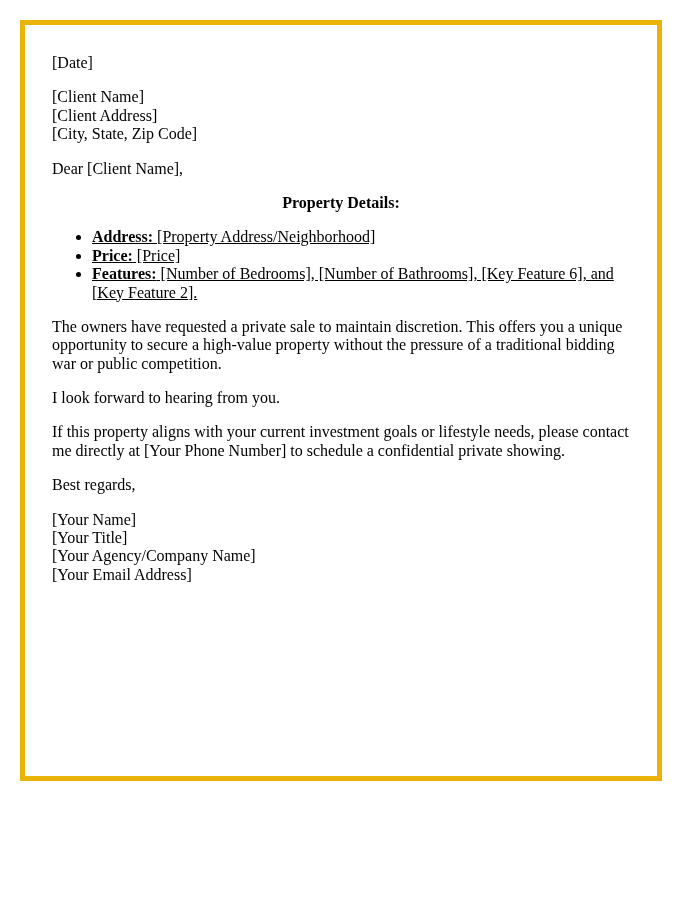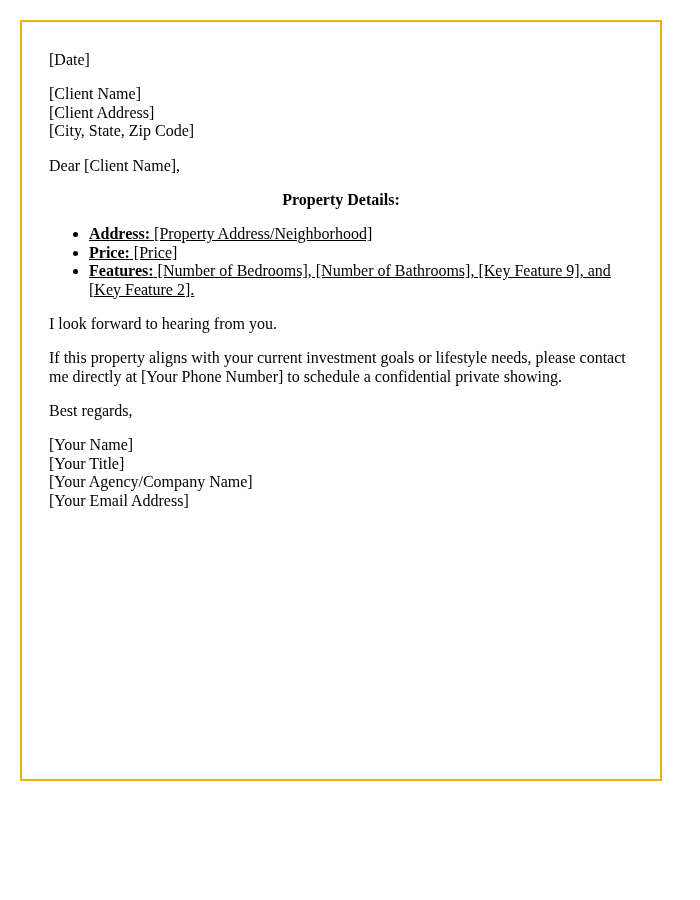--- a/index.html
+++ b/index.html
@@ -13,21 +13,21 @@
     position: relative;
     font-family: "Liberation Serif", serif;
     color: #000000;
   }
   .page-border {
     position: absolute;
     left: 20px;
     top: 20px;
     width: 642px;
     height: 761px;
-    border: 2px solid #eab308;
+    border: 5px solid #eab308;
     box-sizing: border-box;
     background: #ffffff;
   }
   .content {
     padding: 13px 27px 0 27px;
     font-size: 16px;
     line-height: 1.15;
   }
   .content p {
     margin: 16px 0;
@@ -61,23 +61,24 @@
     </p>
 
     <p>Dear [Client Name],</p>
 
 
     <p class="bold">Property Details:</p>
 
     <ul class="details-list">
       <li><span class="bold">Address:</span><span> [Property Address/Neighborhood]</span></li>
       <li><span class="bold">Price:</span><span> [Price]</span></li>
-      <li><span class="bold">Features:</span><span> [Number of Bedrooms], [Number of Bathrooms], [Key Feature 9], and [Key Feature 2].</span></li>
+      <li><span class="bold">Features:</span><span> [Number of Bedrooms], [Number of Bathrooms], [Key Feature 6], and [Key Feature 2].</span></li>
     </ul>
 
+    <p>The owners have requested a private sale to maintain discretion. This offers you a unique opportunity to secure a high-value property without the pressure of a traditional bidding war or public competition.</p>
 
     <p>I look forward to hearing from you.</p>
 
     <p>If this property aligns with your current investment goals or lifestyle needs, please contact me directly at [Your Phone Number] to schedule a confidential private showing.</p>
 
     <p>Best regards,</p>
 
     <p>
       <span class="block-line">[Your Name]</span><br>
       <span class="block-line">[Your Title]</span><br>

